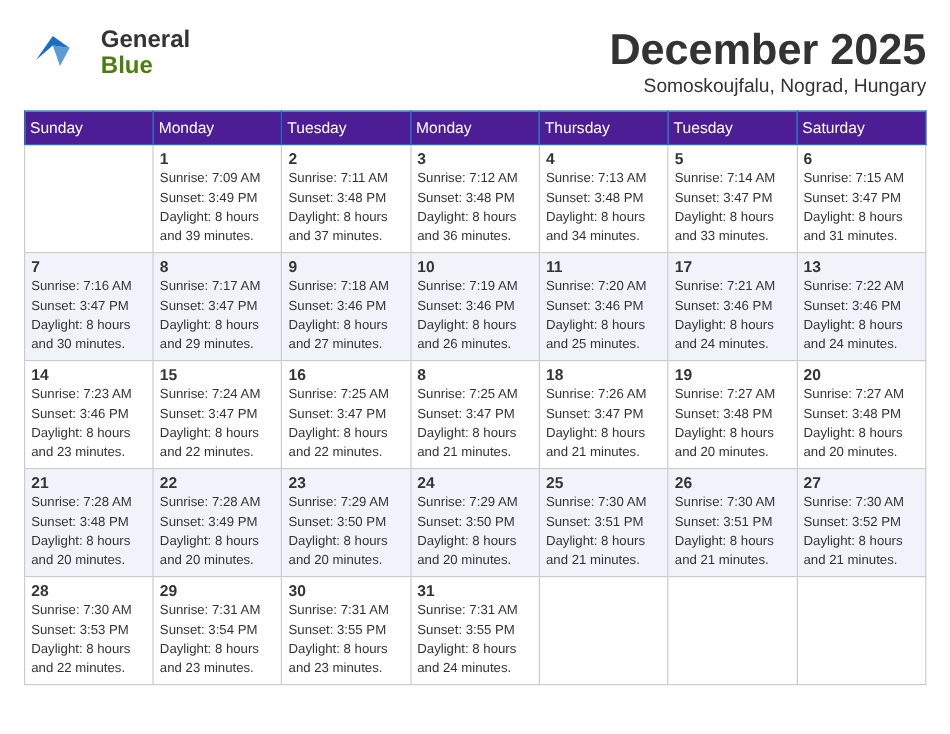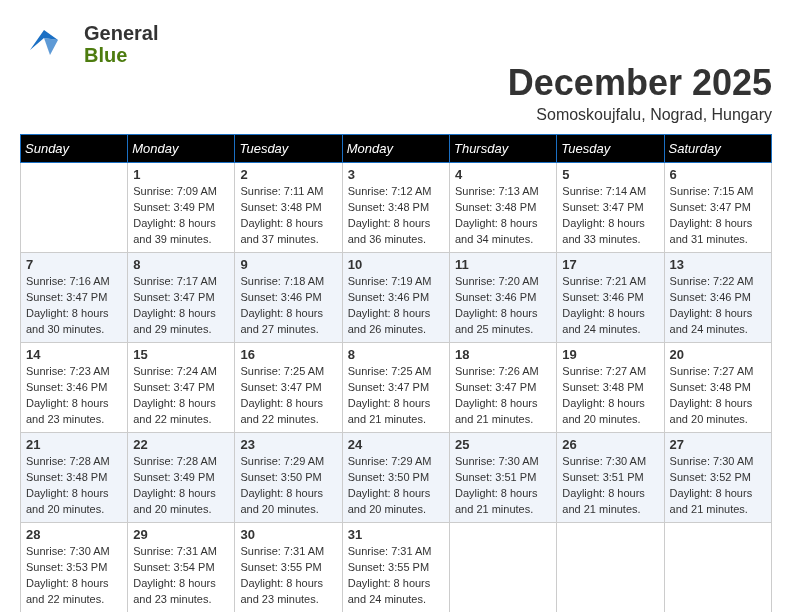--- a/index.html
+++ b/index.html
@@ -21,21 +21,20 @@
       align-items: center;
       gap: 16px;
     }
     .title-section {
       text-align: right;
     }
     .month-title {
       font-size: 36px;
       font-weight: bold;
       color: #333;
-      margin-top: 42px;
     }
     .subtitle {
       font-size: 16px;
       color: #333;
       margin-top: 2px;
     }
     .calendar-table {
       width: 100%;
       border-collapse: collapse;
       font-size: 11.5px;
@@ -71,22 +70,21 @@
     .empty-cell {
       background: #f9f9f9;
     }
     tr:nth-child(even) td {
       background-color: #f0f4fa;
     }
     tr:nth-child(odd) td {
       background-color: #fff;
     }
     .calendar-table thead tr th {
-      background-color: #000000;
-      font-style: italic;
+      background-color: #4c1d95;
     }
   </style>
 </head>
 <body>
 
 <div class="header-section">
   <div class="logo-wrapper">
     <svg width="48" height="48" viewBox="0 0 48 48">
 
       <polygon points="10,30 24,10 38,20 24,18" fill="#1a6fc4"></polygon>

